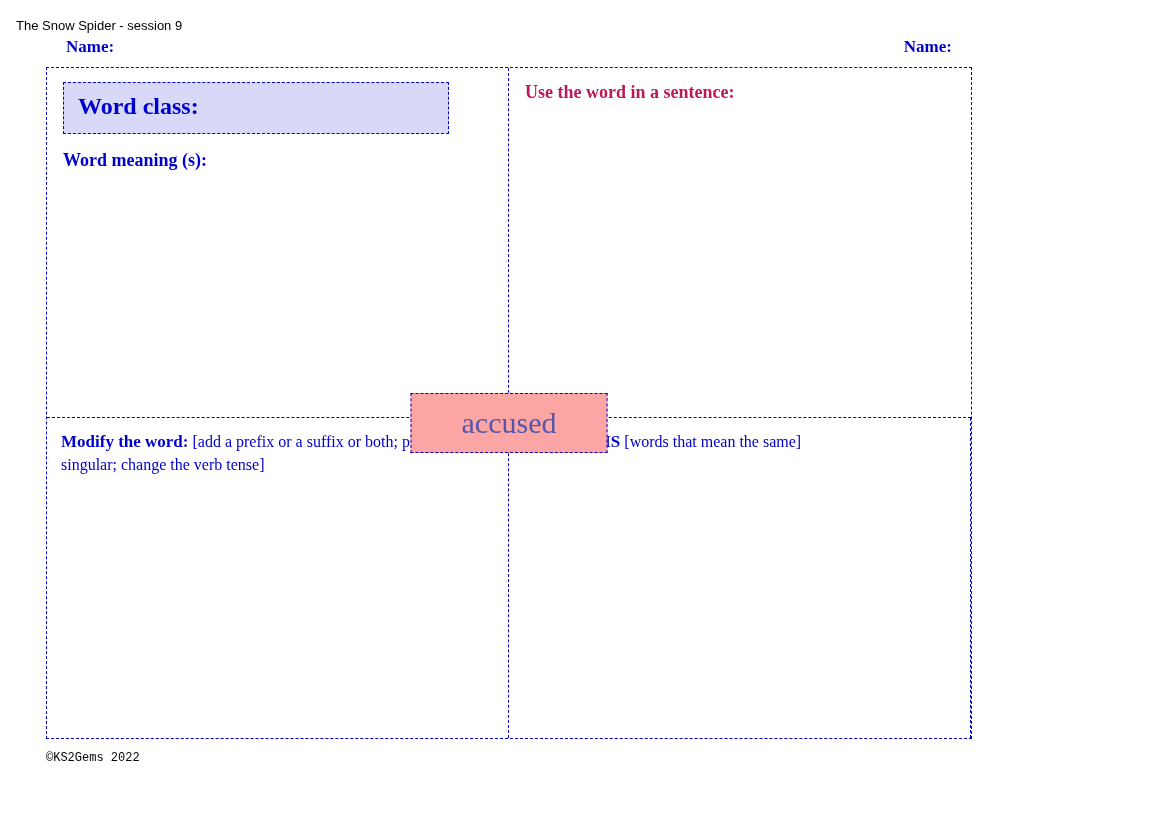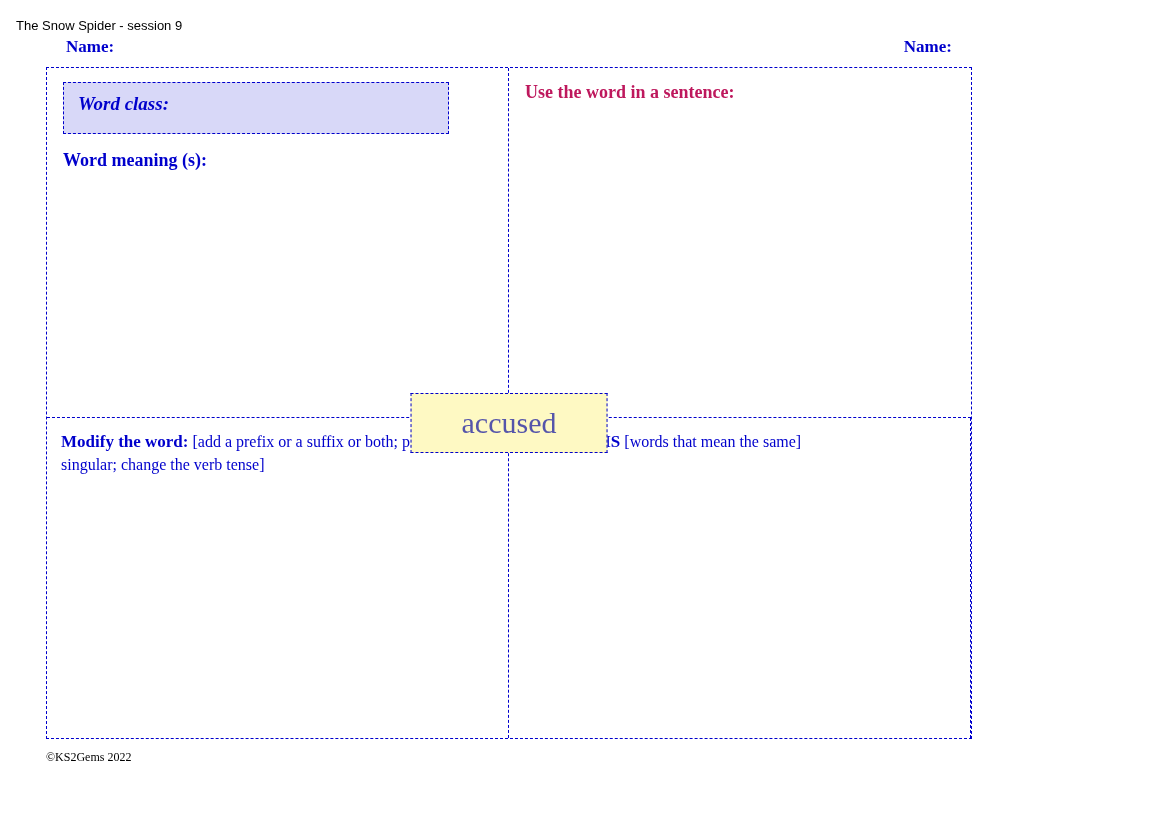--- a/index.html
+++ b/index.html
@@ -74,44 +74,43 @@
     .word-class-box {
       border: 1.5px dashed #0000cc;
       background: #d8d8f8;
       padding: 10px 14px;
       margin-bottom: 16px;
       min-height: 52px;
       width: 90%;
     }
 
     .word-class-label {
-      font-size: 19px;
-      font-weight: bold;
-      color: #0000cc;
-      font-style: italic;
+      font-size: 24px;
+      font-weight: bold;
+      color: #0000cc;
     }
 
     .word-meaning-label {
       font-size: 18px;
       font-weight: bold;
       color: #0000cc;
     }
 
     .use-sentence-label {
       font-size: 18px;
       font-weight: bold;
       color: #be185d;
     }
 
     .word-center-badge {
       position: absolute;
       left: 50%;
       transform: translateX(-50%);
       top: -55px;
-      background: #fef9c3;
+      background: #fca5a5;
       border: 1.5px dashed #0000cc;
       padding: 12px 50px;
       font-size: 30px;
       color: #5555aa;
       white-space: nowrap;
       z-index: 10;
     }
 
     
     .bottom-half {
@@ -155,21 +154,21 @@
     }
 
     .section-label strong {
       font-weight: bold;
       font-size: 17px;
     }
 
     .copyright {
       font-size: 12px;
       color: #000;
-      font-family: Liberation Serif, serif;
+      font-family: Liberation Mono, monospace;
       margin-top: 0;
     }
 
     .top-row {
       display: grid;
       grid-template-columns: 1fr 1fr;
       position: relative;
     }
   </style>
 </head>

